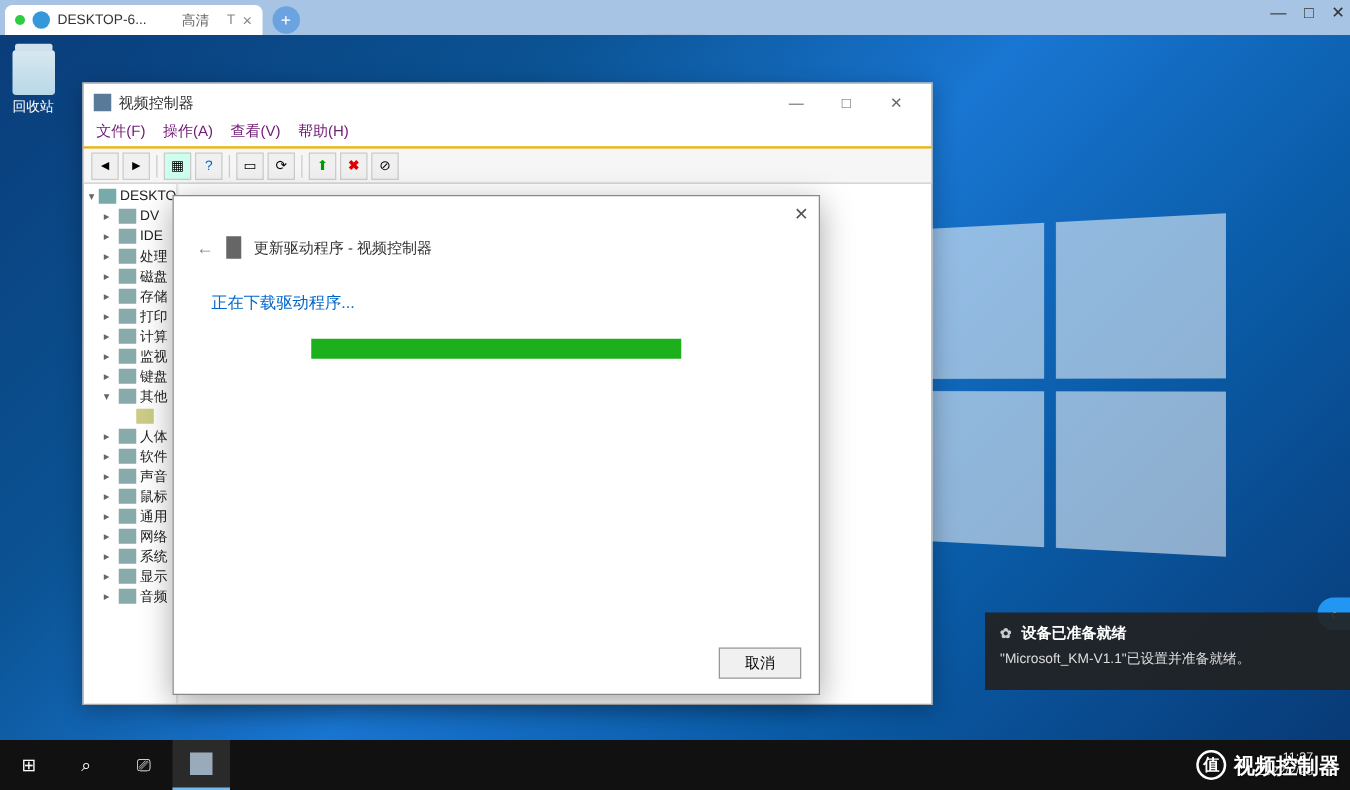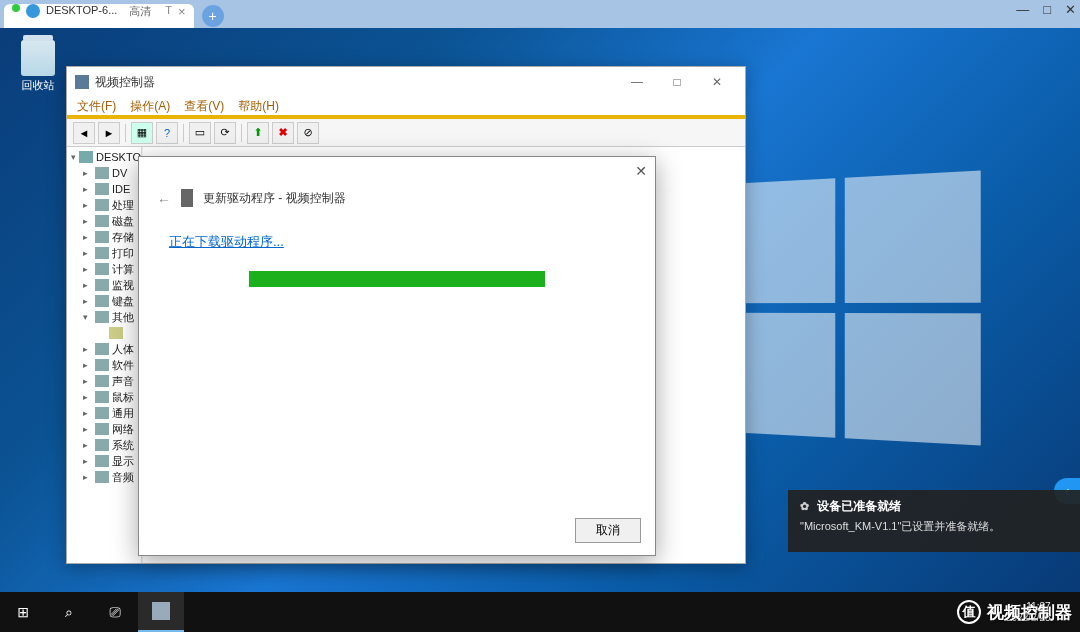--- a/index.html
+++ b/index.html
@@ -1,67 +1,67 @@
 <!DOCTYPE html>
 <html><head>
 <meta charset="utf-8">
 <style>
 * { margin: 0; padding: 0; box-sizing: border-box; font-family: "Microsoft YaHei", "Segoe UI", sans-serif; }
 body { width: 1080px; height: 632px; overflow: hidden; background: #a8c4e4; position: relative; }
 
 
 .remote-tabbar { height: 28px; background: #a8c4e4; display: flex; align-items: center; padding-left: 4px; position: relative; }
-.remote-tab { background: #fff; border-radius: 6px 6px 0 0; height: 24px; margin-top: 4px; padding: 0 8px; display: flex; gap: 6px; font-size: 11px; color: #333; min-width: 170px; }
+.remote-tab { background: #fff; border-radius: 6px 6px 0 0; height: 24px; margin-top: 4px; padding: 0 8px; display: flex; align-items: center; gap: 6px; font-size: 11px; color: #333; min-width: 170px; }
 .dot-green { width: 8px; height: 8px; border-radius: 50%; background: #2ecc40; }
 .avatar-icon { width: 14px; height: 14px; background: #3498db; border-radius: 50%; }
 .remote-close { margin-left: auto; color: #888; font-size: 13px; cursor: pointer; }
 .remote-add { width: 22px; height: 22px; background: #6ba3e0; border-radius: 50%; color: #fff; display: flex; align-items: center; justify-content: center; margin-left: 8px; margin-top: 4px; font-size: 14px; cursor: pointer; }
 .remote-wincontrols { position: absolute; right: 4px; top: 2px; display: flex; gap: 14px; color: #333; font-size: 13px; }
 .remote-wincontrols span { cursor: pointer; }
 
 
 .desktop { position: absolute; top: 28px; left: 0; right: 0; bottom: 40px; background: linear-gradient(135deg, #0a3d7a 0%, #0b5394 28%, #1976d2 50%, #0a5ca8 72%, #083a76 100%); overflow: hidden; }
 .win-logo { position: absolute; right: 100px; top: 150px; width: 280px; height: 260px; transform: perspective(800px) rotateY(-18deg); display: grid; grid-template-columns: 1fr 1fr; grid-template-rows: 1fr 1fr; gap: 10px; opacity: 0.9; }
 .win-logo div { background: rgba(255,255,255,0.6); }
 
 
 .desktop-icons { position: absolute; left: 10px; top: 12px; display: flex; flex-direction: column; gap: 18px; }
-.desk-icon { display: flex; flex-direction: column; align-items: center; gap: 2px; color: #fff; font-size: 11px; width: 56px; text-align: center; cursor: pointer; }
+.desk-icon { display: flex; flex-direction: column; align-items: flex-start; gap: 2px; color: #fff; font-size: 11px; width: 56px; text-align: center; cursor: pointer; }
 .bin-visual { width: 34px; height: 36px; background: linear-gradient(#d8e8f0,#b8d8e8); border-radius: 3px; position: relative; }
 .bin-visual::before { content:""; position: absolute; top:-5px; left:2px; right:2px; height:6px; background:#d0e0ec; border-radius:2px; }
 .todesk-visual { width: 40px; height: 40px; background: #fff; border-radius: 8px; display: flex; align-items: center; justify-content: center; }
 .todesk-visual::before { content:""; width: 20px; height: 20px; background: #2196f3; clip-path: polygon(0 0,100% 0,100% 60%,60% 60%,60% 100%,0 100%); }
 
 
 .devmgr { position: absolute; left: 66px; top: 38px; width: 680px; height: 498px; background: #fff; border: 1px solid #aaa; box-shadow: 0 4px 18px rgba(0,0,0,0.3); }
 .devmgr-title { height: 30px; display: flex; align-items: center; padding: 0 8px; font-size: 12px; color: #333; }
 .devmgr-title-icon { width: 14px; height: 14px; background: #5a7a9a; margin-right: 6px; }
 .devmgr-wc { margin-left: auto; display: flex; gap: 0; }
 .devmgr-wc span { width: 40px; height: 30px; display: flex; align-items: center; justify-content: center; color: #666; font-size: 12px; cursor: pointer; }
-.devmgr-menu { height: 22px; display: flex; gap: 14px; padding: 0 10px; font-size: 12px; color: #a16207; align-items: flex-end; border-bottom: 4px solid #eab308; }
+.devmgr-menu { height: 22px; display: flex; gap: 14px; padding: 0 10px; font-size: 12px; color: #701a75; align-items: flex-start; border-bottom: 2px solid #eab308; }
 .devmgr-menu span { cursor: pointer; }
 .devmgr-toolbar { height: 28px; display: flex; align-items: center; padding: 0 6px; gap: 3px; border-bottom: 1px solid #ccc; background: #f6f6f6; }
 .tb-btn { width: 22px; height: 22px; border: 1px solid #ccc; background: #f0f0f0; display: flex; align-items: center; justify-content: center; font-size: 11px; cursor: pointer; }
 .tb-sep { width: 1px; height: 18px; background: #ccc; margin: 0 2px; }
 .tb-red { color: #d00; font-weight: bold; }
 .devmgr-body { display: flex; height: calc(100% - 80px); }
 .devmgr-tree { width: 75px; overflow: hidden; border-right: 1px solid #ddd; font-size: 11px; padding: 2px 0 2px 4px; }
 .tree-row { display: flex; align-items: center; gap: 3px; height: 16px; white-space: nowrap; color: #222; cursor: pointer; }
 .tree-row .chev { width: 9px; color: #666; font-size: 9px; display: inline-block; }
 .tree-row .dicon { width: 14px; height: 12px; background: #8aa; flex-shrink: 0; }
 .tree-sub { margin-left: 12px; }
 .devmgr-detail { flex:1; border-left:1px solid #eee; }
 
 
 .drvdlg { position: absolute; left: 138px; top: 128px; width: 518px; height: 400px; background: #fff; border: 1px solid #888; box-shadow: 0 6px 24px rgba(0,0,0,0.35); }
 .drvdlg-close { position: absolute; right: 8px; top: 6px; font-size: 14px; color: #555; cursor: pointer; }
 .drvdlg-head { display: flex; align-items: center; gap: 10px; padding: 32px 20px 12px 18px; font-size: 12px; color: #333; }
 .drvdlg-back { font-size: 14px; color: #888; cursor: pointer; }
 .drvdlg-dev-icon { width: 12px; height: 18px; background: #666; }
-.drvdlg-status { color: #0066cc; font-size: 13px; padding: 14px 30px 8px 30px; text-decoration: underline; }
+.drvdlg-status { color: #0066cc; font-size: 13px; padding: 14px 30px 8px 30px; }
 .drvdlg-progress { margin: 12px auto 0 auto; width: 296px; height: 16px; background: #1db01d; }
 .drvdlg-footer { position: absolute; bottom: 12px; right: 14px; text-decoration: underline; }
 .drvdlg-cancel { padding: 3px 20px; font-size: 12px; border: 1px solid #999; background: #f0f0f0; cursor: pointer; }
 
 
 .pulldown { position: absolute; left: 50%; top: 28px; transform: translateX(-50%); width: 48px; height: 12px; background: #fff; border-radius: 0 0 10px 10px; box-shadow: 0 1px 3px rgba(0,0,0,0.2); cursor: pointer; }
 .pulldown::after { content:""; position:absolute; left:50%; top:3px; transform:translateX(-50%); border-left:4px solid transparent; border-right:4px solid transparent; border-top:4px solid #888; }
 
 
 .side-float { position: absolute; right: 0; top: 450px; width: 26px; height: 26px; background: #2196f3; border-radius: 50% 0 0 50%; cursor: pointer; display:flex; align-items:center; justify-content:center; color:#fff; font-size:14px; }
@@ -83,21 +83,21 @@
 .watermark-badge { width: 24px; height: 24px; border: 2px solid #fff; border-radius: 50%; display: flex; align-items: center; justify-content: center; font-size: 13px; }
 </style>
 </head>
 <body>
 
 <div class="remote-tabbar">
   <div class="remote-tab">
     <span class="dot-green"></span>
     <span class="avatar-icon"></span>
     <span>DESKTOP-6...</span>
-    <span style="margin-left:6px;color:#666;">高清</span>
+    <span style="margin-left:22px;color:#666;">高清</span>
     <span style="margin-left:8px;color:#888;">T</span>
     <span class="remote-close">×</span>
   </div>
   <div class="remote-add">+</div>
   <div class="remote-wincontrols">
     <span>—</span>
     <span>□</span>
     <span>✕</span>
   </div>
 </div>

